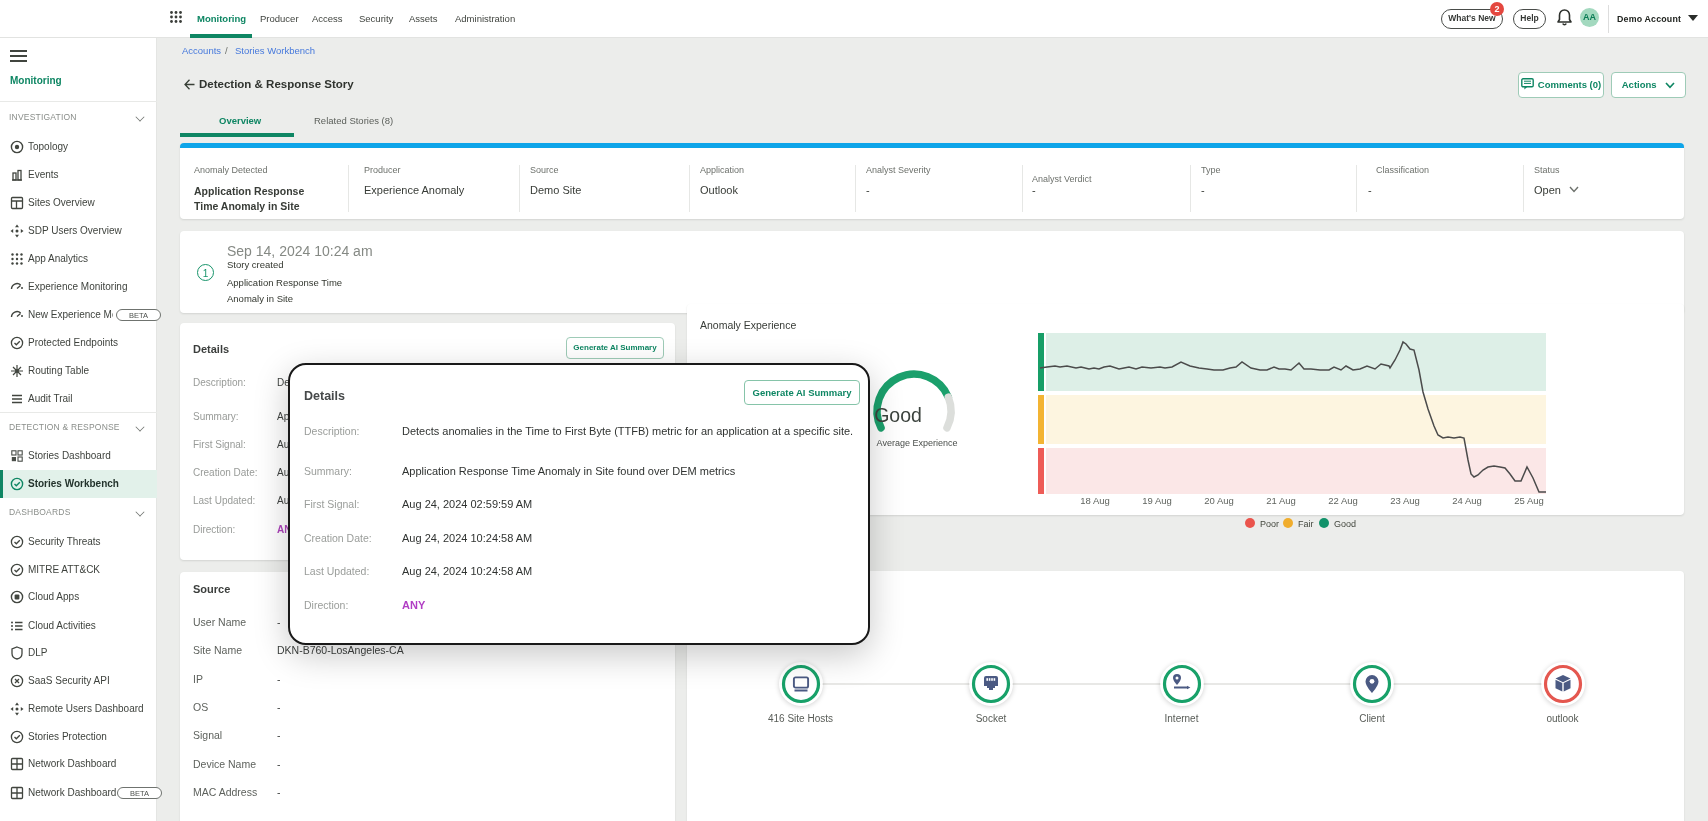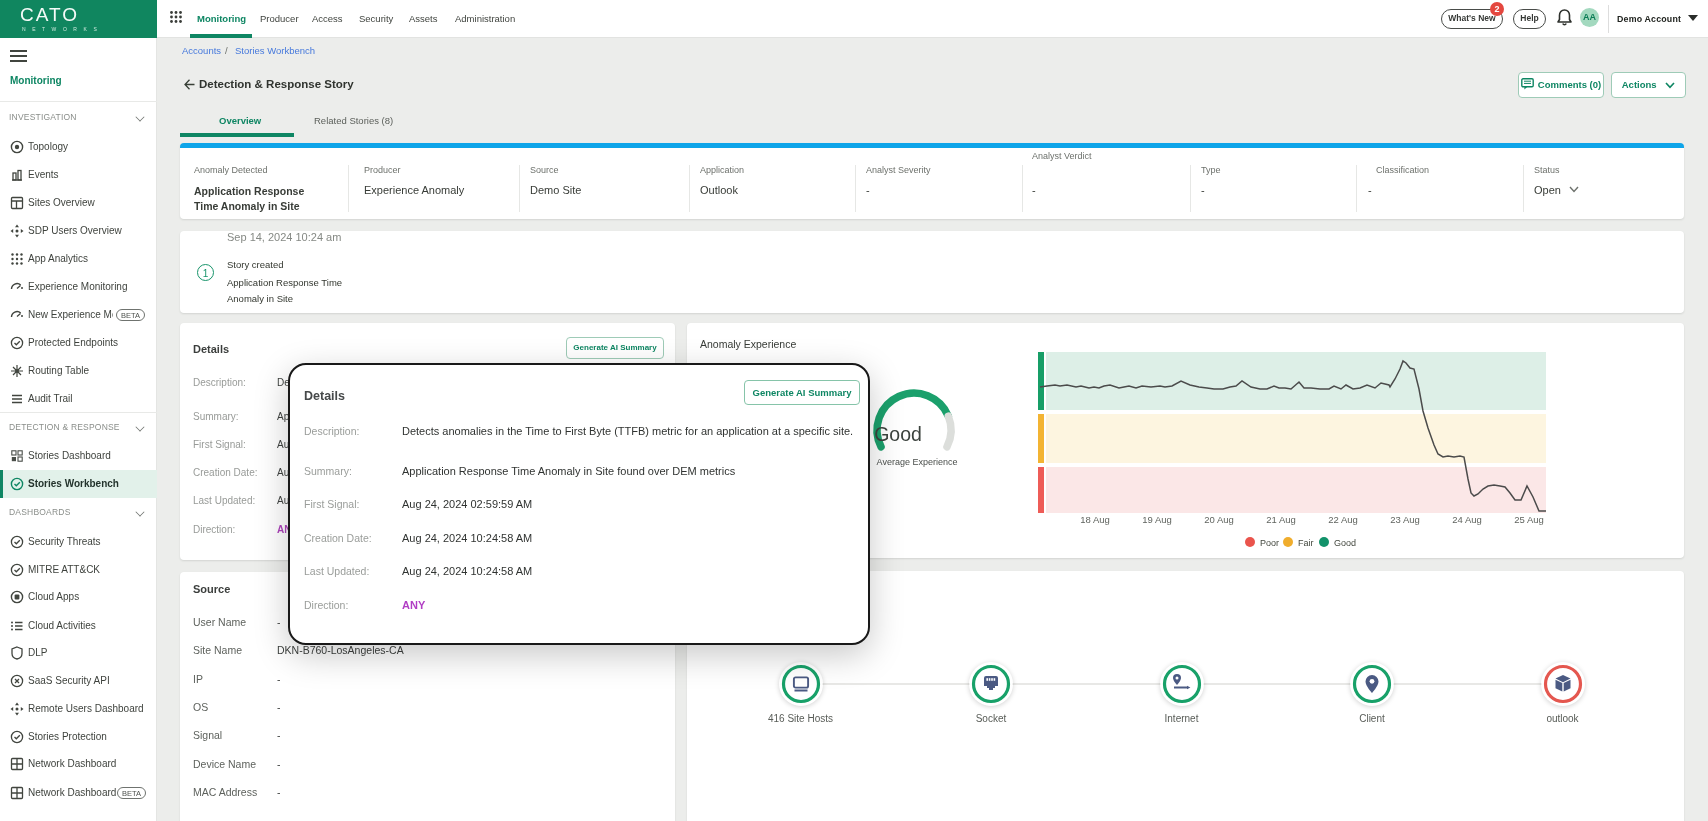--- a/index.html
+++ b/index.html
@@ -27,21 +27,21 @@
   #side-mon { position:absolute; left:10px; top:37px; font-size:10px; font-weight:bold; color:#0e8663; }
   .sechead { position:absolute; left:9px; font-size:8.5px; letter-spacing:.2px; color:#8a8e8a; font-weight:400; }
   .schev { position:absolute; left:136px; width:8px; height:8px; }
   .schev::before { content:""; position:absolute; left:0; top:1px; width:7px; height:7px; border-right:1.5px solid #6d716d; border-bottom:1.5px solid #6d716d; transform:rotate(45deg) scale(.8); }
   .sitem { position:absolute; left:0; width:157px; height:28px; font-size:10px; color:#3e423d; line-height:28px; }
   .sitem .lbl { position:absolute; left:28px; top:0; white-space:nowrap; }
   .sitem svg { position:absolute; left:10px; top:7px; }
   .sitem.sel { background:#e2f1ea; border-left:3px solid #0e8663; }
   .sitem.sel svg { left:7px; }
   .sitem.sel .lbl { left:25px; color:#23332c; font-weight:bold; }
-  .beta { position:absolute; top:8px; height:12px; padding:0 4px; border:1px solid #6f736f; border-radius:7px; font-size:7.5px; line-height:11px; color:#4e524e; background:#fff; }
+  .beta { position:absolute; top:8px; height:12px; padding:0 12px; border:1px solid #6f736f; border-radius:7px; font-size:7.5px; line-height:11px; color:#4e524e; background:#fff; }
   .card { position:absolute; background:#fff; border-radius:4px; box-shadow:0 1px 2px rgba(60,64,60,.14); }
   .crumb { font-size:9.5px; color:#4679dc; }
   #title { position:absolute; left:199px; top:78px; font-size:11.5px; font-weight:bold; color:#30342f; }
   .gbtn { position:absolute; background:#fff; border:1px solid #9ecbb7; border-radius:4px; color:#0e8663; font-weight:bold; text-align:center; }
   .tab { position:absolute; top:115px; height:16px; font-size:9.5px; color:#5b5f5a; }
   .tab.act { color:#0e8663; font-weight:bold; }
   #tabline { position:absolute; left:180px; top:133px; width:114px; height:3.5px; background:#0e8663; }
   .ilabel { font-size:9px; color:#6d716c; }
   .ival { font-size:11px; color:#383c37; }
   .divv { position:absolute; top:17px; width:1px; height:47px; background:#e6e7e5; }
@@ -51,24 +51,20 @@
   .nlabel { position:absolute; top:142px; text-align:center; font-size:10px; color:#585c57; }
   
   #modal { position:absolute; left:288px; top:363px; width:582px; height:282px; background:#fff; border:2.5px solid #191919; border-radius:18px; box-shadow:0 10px 34px rgba(0,0,0,.22); z-index:10; }
   .mlbl { position:absolute; left:14px; font-size:10.5px; color:#9a9d9a; }
   .mval { position:absolute; left:112px; font-size:11px; color:#303331; white-space:nowrap; }
 </style>
 </head>
 <body>
 
 <div id="topbar">
-  <div id="logo">
-      <div class="cato">CATO</div>
-      <div class="nw">N E T W O R K S</div>
-    </div>
   <svg class="abs" style="left:170px;top:11px" width="12" height="12" viewBox="0 0 12 12">
       <g fill="#3a3d39">
         <circle cx="1.5" cy="1.5" r="1.4"></circle>
         <circle cx="6" cy="1.5" r="1.4"></circle>
         <circle cx="10.5" cy="1.5" r="1.4"></circle>
         <circle cx="1.5" cy="6" r="1.4"></circle>
         <circle cx="6" cy="6" r="1.4"></circle>
         <circle cx="10.5" cy="6" r="1.4"></circle>
         <circle cx="1.5" cy="10.5" r="1.4"></circle>
         <circle cx="6" cy="10.5" r="1.4"></circle>
@@ -329,21 +325,21 @@
   <div class="abs ilabel" style="left:14px;top:17px">Anomaly Detected</div>
   <div class="abs ival" style="left:14px;top:36px;font-weight:bold;line-height:14.5px;font-size:10.5px">Application Response<br>Time Anomaly in Site</div>
   <div class="abs ilabel" style="left:184px;top:17px">Producer</div>
   <div class="abs ival" style="left:184px;top:36px">Experience Anomaly</div>
   <div class="abs ilabel" style="left:350px;top:17px">Source</div>
   <div class="abs ival" style="left:350px;top:36px">Demo Site</div>
   <div class="abs ilabel" style="left:520px;top:17px">Application</div>
   <div class="abs ival" style="left:520px;top:36px">Outlook</div>
   <div class="abs ilabel" style="left:686px;top:17px">Analyst Severity</div>
   <div class="abs ival" style="left:686px;top:36px">-</div>
-  <div class="abs ilabel" style="left:852px;top:3px">Analyst Verdict</div>
+  <div class="abs ilabel" style="left:852px;top:26px">Analyst Verdict</div>
   <div class="abs ival" style="left:852px;top:36px">-</div>
   <div class="abs ilabel" style="left:1021px;top:17px">Type</div>
   <div class="abs ival" style="left:1021px;top:36px">-</div>
   <div class="abs ilabel" style="left:1196px;top:17px">Classification</div>
   <div class="abs ival" style="left:1188px;top:36px">-</div>
   <div class="abs ilabel" style="left:1354px;top:17px">Status</div>
   <div class="abs ival" style="left:1354px;top:36px">Open
     <svg style="vertical-align:1px;margin-left:5px" width="10" height="7" viewBox="0 0 10 7">
         <path d="M1 1 L5 5.4 L9 1" fill="none" stroke="#6d716c" stroke-width="1.4"></path>
       </svg></div>
@@ -352,21 +348,21 @@
   <div class="divv" style="left:509px"></div>
   <div class="divv" style="left:675px"></div>
   <div class="divv" style="left:842px"></div>
   <div class="divv" style="left:1010px"></div>
   <div class="divv" style="left:1176px"></div>
   <div class="divv" style="left:1343px"></div>
 </div>
 
 <div class="card" style="left:180px;top:231px;width:1504px;height:82px">
   <div class="abs" style="left:17px;top:33px;width:17px;height:17px;border:1.5px solid #17946a;border-radius:50%;color:#17946a;font-size:10px;text-align:center;line-height:17px">1</div>
-  <div class="abs" style="left:47px;top:0;font-size:11px;color:#858984">Sep 14, 2024 10:24 am</div>
+  <div class="abs" style="left:47px;top:12px;font-size:14px;color:#858984">Sep 14, 2024 10:24 am</div>
   <div class="abs" style="left:47px;top:28px;font-size:9.5px;color:#33372f">Story created</div>
   <div class="abs" style="left:47px;top:44px;font-size:9.5px;color:#33372f;line-height:15.5px">Application Response Time<br>Anomaly in Site</div>
 </div>
 
 <div class="card" style="left:180px;top:323px;width:495px;height:237px">
   <div class="abs" style="left:13px;top:20px;font-size:11px;font-weight:bold;color:#3b3e3c">Details</div>
   <div class="gbtn" style="left:386px;top:14px;width:98px;height:22px;line-height:20px;font-size:8px;white-space:nowrap">Generate AI Summary</div>
   <div class="abs rowlbl" style="left:13px;top:54px;font-size:10px">Description:</div>
   <div class="abs rowval" style="left:97px;top:54px;font-size:10px;width:380px">Detects anomalies in the Time to First Byte (TTFB) metric for an application at a specific site.</div>
   <div class="abs rowlbl" style="left:13px;top:88px;font-size:10px">Summary:</div>
@@ -374,21 +370,21 @@
   <div class="abs rowlbl" style="left:13px;top:116px;font-size:10px">First Signal:</div>
   <div class="abs rowval" style="left:97px;top:116px;font-size:10px">Aug 24, 2024 02:59:59 AM</div>
   <div class="abs rowlbl" style="left:13px;top:144px;font-size:10px">Creation Date:</div>
   <div class="abs rowval" style="left:97px;top:144px;font-size:10px">Aug 24, 2024 10:24:58 AM</div>
   <div class="abs rowlbl" style="left:13px;top:172px;font-size:10px">Last Updated:</div>
   <div class="abs rowval" style="left:97px;top:172px;font-size:10px">Aug 24, 2024 10:24:58 AM</div>
   <div class="abs rowlbl" style="left:13px;top:201px;font-size:10px">Direction:</div>
   <div class="abs rowval" style="left:97px;top:201px;font-size:10px;color:#ad44bb;font-weight:bold">ANY</div>
 </div>
 
-<div class="card" style="left:687px;top:323px;width:997px;height:235px">
+<div class="card" style="left:687px;top:304px;width:997px;height:211px">
   <div class="abs" style="left:13px;top:15px;font-size:10.5px;color:#383c37">Anomaly Experience</div>
   <svg class="abs" style="left:180px;top:60px" width="110" height="78" viewBox="0 0 110 78">
     <path d="M 14.03 63.8 A 37 37 0 1 1 81.3 33.1" fill="none" stroke="#1ba06c" stroke-width="7.5" stroke-linecap="round"></path>
     <path d="M 81.3 33.1 A 37 37 0 0 1 80.0 63.8" fill="none" stroke="#dcdedb" stroke-width="7.5" stroke-linecap="round"></path>
   </svg>
   <div class="abs" style="left:141px;top:100px;width:140px;text-align:center;font-size:19.5px;color:#3c433e">Good</div>
   <div class="abs" style="left:160px;top:134px;width:140px;text-align:center;font-size:9px;color:#4b4f4c">Average Experience</div>
 
   <svg class="abs" style="left:351px;top:26px" width="508" height="210" viewBox="0 0 508 210">
     <rect x="8" y="3" width="500" height="58" fill="#ddefe7"></rect>

